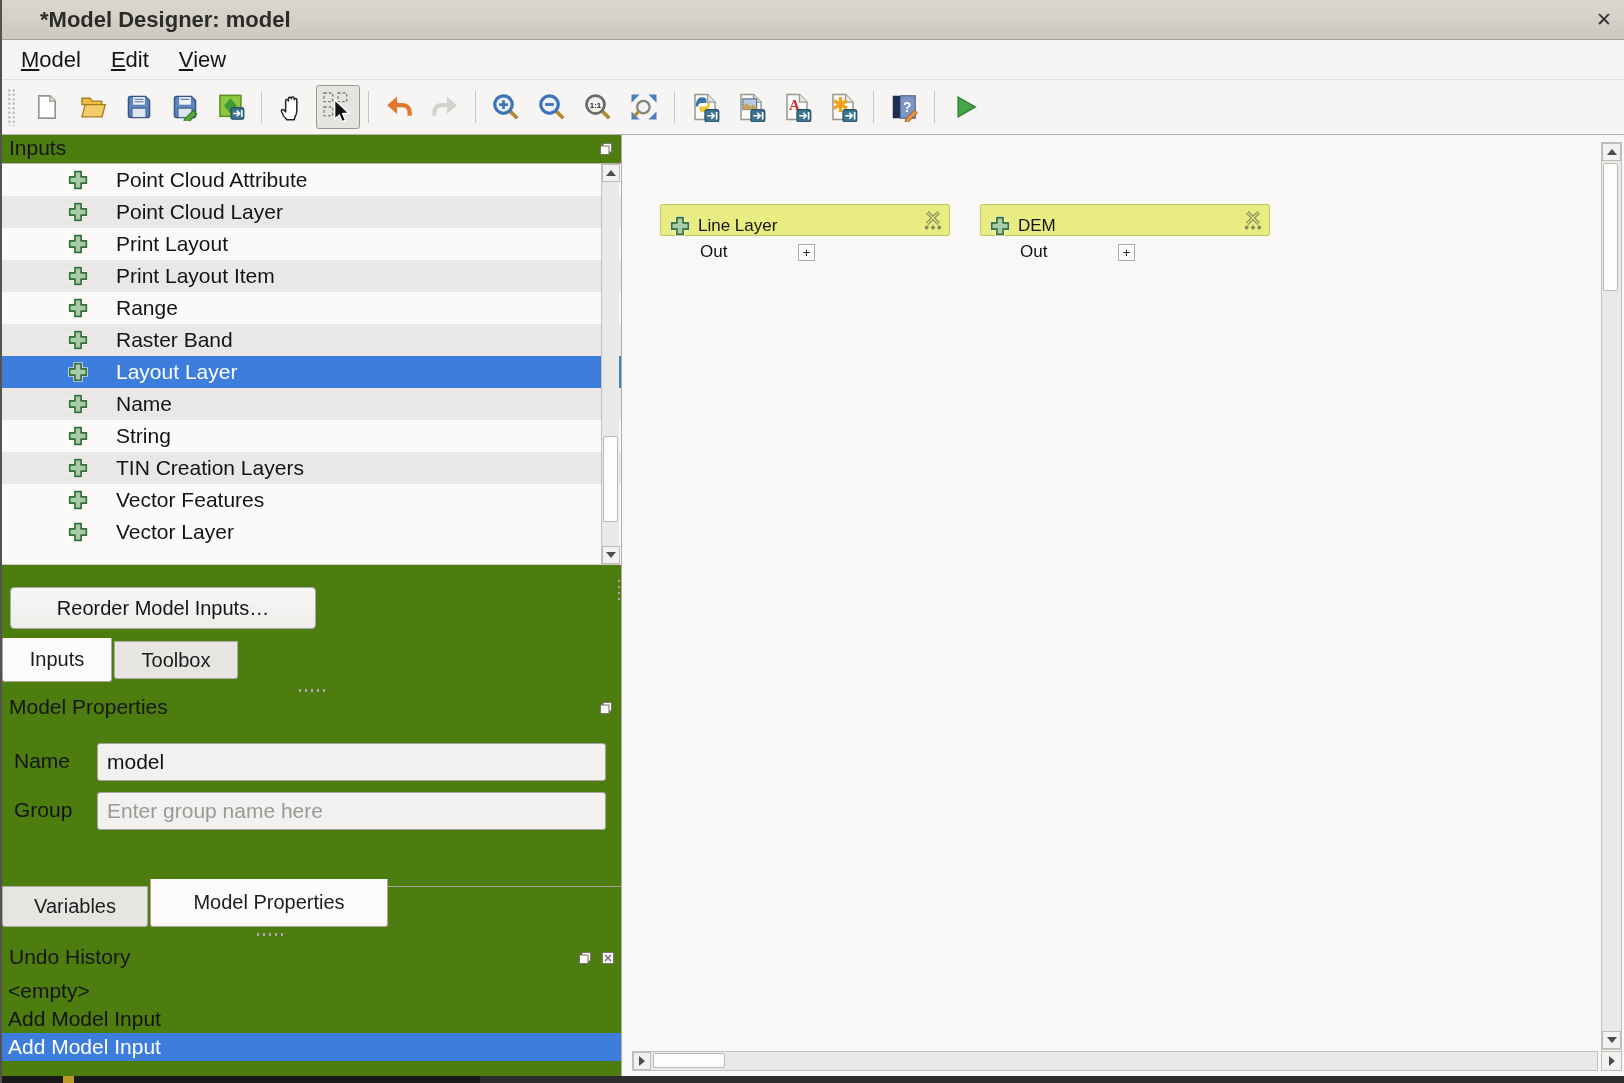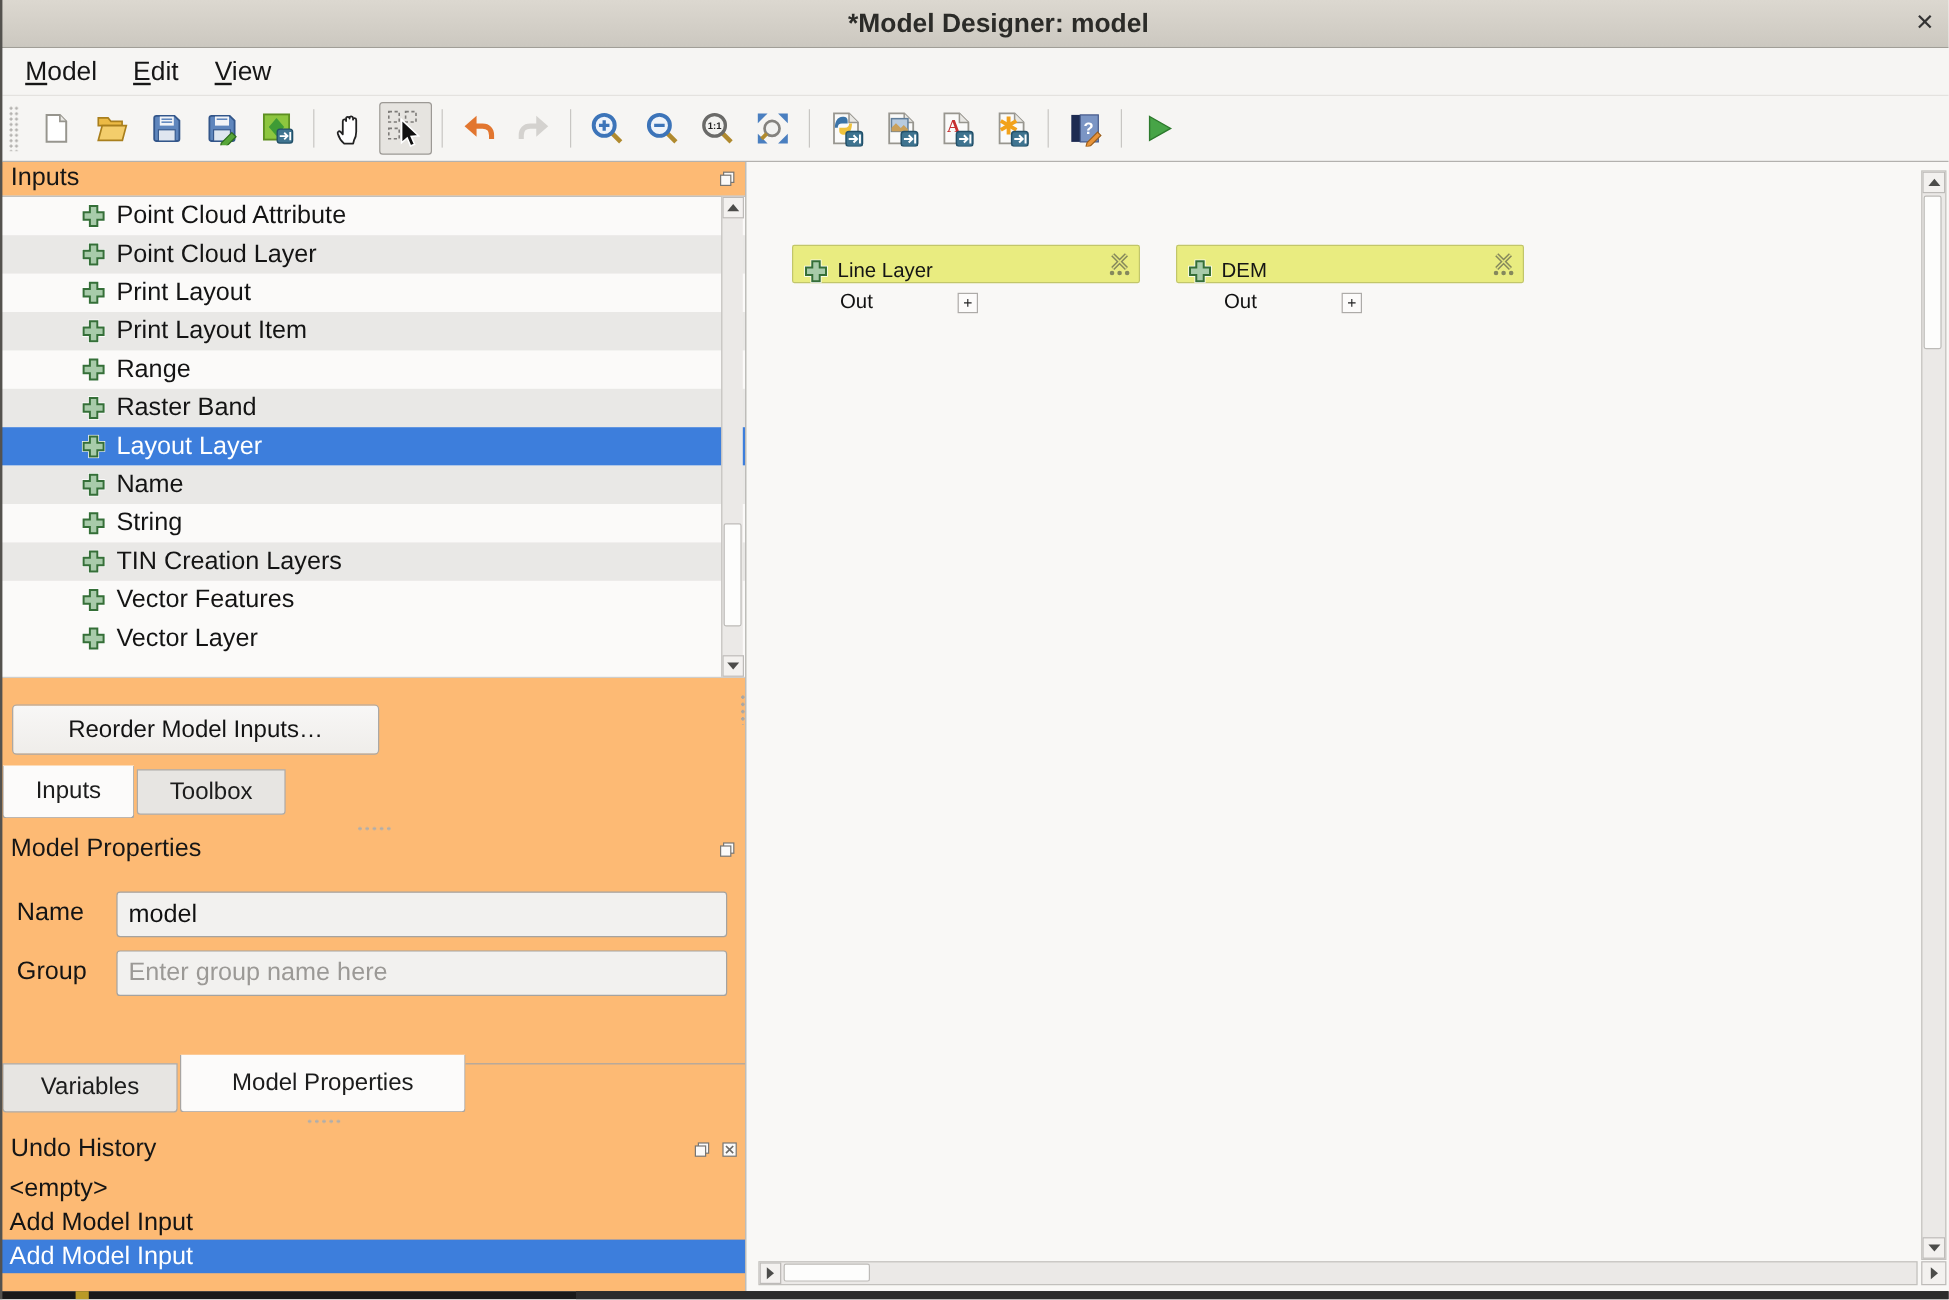--- a/index.html
+++ b/index.html
@@ -4,21 +4,21 @@
 <style>
   * { margin:0; padding:0; box-sizing:border-box; }
   html,body { width:1624px; height:1083px; overflow:hidden; }
   body { font-family:"Liberation Sans","DejaVu Sans",sans-serif; background:#f6f5f3; }
   .window { position:relative; width:1624px; height:1083px; background:#f6f5f3; overflow:hidden; }
   .edge-left { position:absolute; left:0; top:0; width:2px; height:1083px; background:#54524e; z-index:50; }
 
   
   .titlebar { position:absolute; left:0; top:0; width:100%; height:40px;
     background:linear-gradient(#dcd8d0,#ccc8c0); border-bottom:1px solid #a19e97; }
-  .titlebar .title { position:absolute; left:0; right:0; top:0; line-height:40px; text-align:center;
+  .titlebar .title { position:absolute; left:0; right:0; top:0; line-height:40px; text-align:left;
     font-size:22px; font-weight:bold; color:#2b2b28;margin-left:40px; }
   .titlebar .close { position:absolute; right:12px; top:0; line-height:40px; font-size:19px;
     font-weight:bold; color:#333; cursor:default; }
 
   
   .menubar { position:absolute; left:2px; top:41px; width:1622px; height:39px; background:#f6f5f3;
     border-bottom:1px solid #e4e2df; display:flex; align-items:center; padding-left:4px; }
   .menu-item { display:inline-block; font-size:22px; color:#161616; padding:4px 15px; }
   .menu-item::first-letter { text-decoration:underline; }
 
@@ -27,31 +27,31 @@
     border-bottom:1px solid #b3b1ae; display:flex; align-items:center; }
   .grip { width:9px; height:38px; margin:0 8px 0 5px;
     background-image:radial-gradient(circle,#b4b2af 1.1px,transparent 1.3px); background-size:4.5px 4.5px; }
   .tb-btn { width:44px; height:44px; display:flex; align-items:center; justify-content:center;
     border:1px solid transparent; border-radius:3px; flex-shrink:0; margin:0 1px; }
   .tb-btn.pressed { background:#e6e4e0; border-color:#9c9995; }
   .tb-sep { width:1px; height:32px; background:#c8c6c3; margin:0 7px; flex-shrink:0; }
   .tb-btn svg { display:block; }
 
   
-  .leftcol { position:absolute; left:0; top:135px; width:621px; height:941px; background:#fdba74;padding-left:28px; }
+  .leftcol { position:absolute; left:0; top:135px; width:621px; height:941px; background:#4d7c0f;padding-left:28px; }
   .dock-header { position:absolute; left:0; width:100%; height:28px; }
   .dock-title { position:absolute; left:9px; top:0; font-size:21px; color:#161616; }
   .mini-btn { position:absolute; top:5px; width:16px; height:16px; }
   .h-dots { position:absolute; height:5px; width:30px;
     background-image:radial-gradient(circle,#b0aeab 1.2px,transparent 1.4px); background-size:6px 5px; }
 
   
   .input-list { position:absolute; left:0; top:28px; width:621px; height:402px; overflow:hidden;
     border-top:1px solid #b5b3b0; border-bottom:1px solid #cfcdca; background:#fbfaf9; }
-  .lrow { height:32px; display:flex; align-items:center; gap:9px; padding-left:68px;
+  .lrow { height:32px; display:flex; align-items:center; gap:28px; padding-left:68px;
     font-size:21px; color:#141414; white-space:nowrap; }
   .lrow.alt { background:#e9e8e6; }
   .lrow.sel { background:#3d7edc; color:#fff; }
   .plus20 { width:20px; height:20px; flex-shrink:0; }
 
   
   .list-sb { position:absolute; right:2px; top:29px; width:18px; height:400px;
     background:#ebe9e7; border-left:1px solid #c2c0bd; }
   .sb-btn { position:absolute; left:0; width:18px; height:18px; background:#f3f1ef;
     border:1px solid #bdbbb8; display:flex; align-items:center; justify-content:center; }

